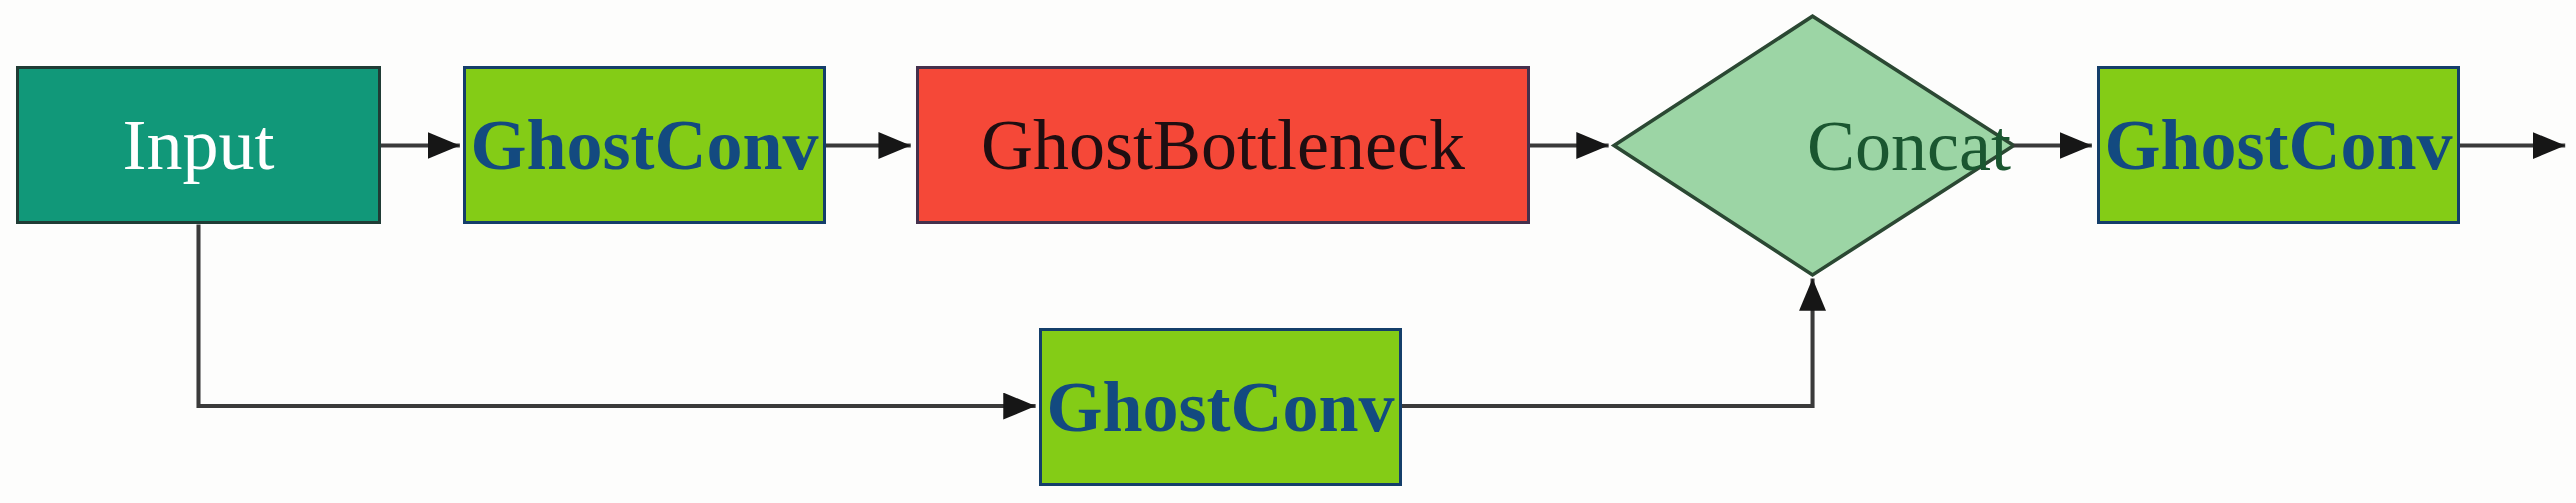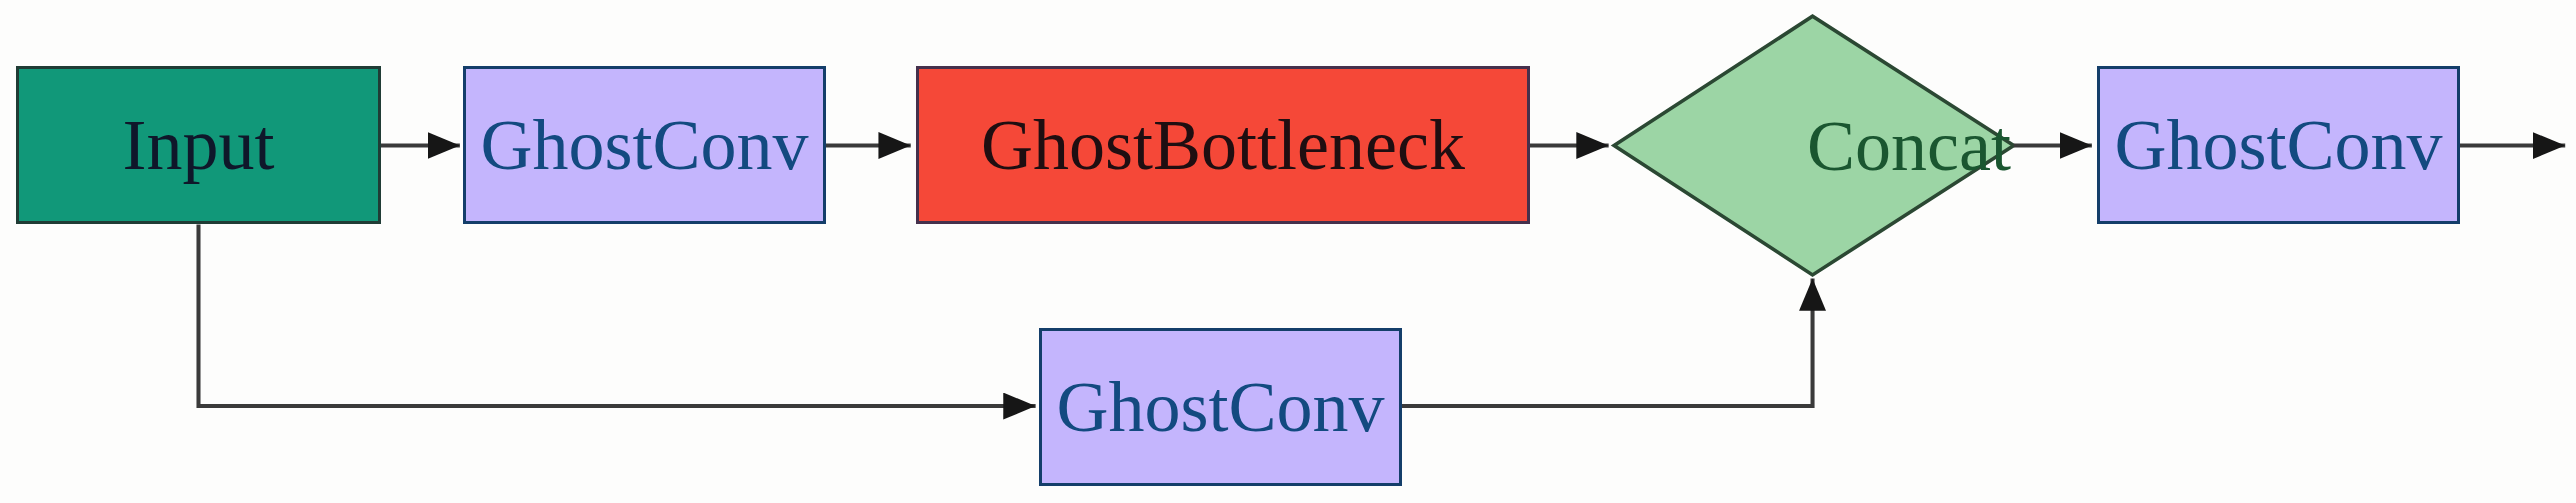--- a/index.html
+++ b/index.html
@@ -29,26 +29,27 @@
     align-items: center;
     justify-content: center;
     font-size: 72px;
     line-height: 1;
     white-space: nowrap;
   }
   .node-input {
     left: 16px; top: 66px; width: 365px; height: 158px;
     background: #119879;
     border: 3.6px solid #203c35;
-    color: #0f172a;
+    color: #ffffff;
   }
   .node-blue {
-    background: #c4b5fd;
+    background: #84cc16;
     border: 3.6px solid #143e6a;
     color: #134a80;
+    font-weight: bold;
   }
   .node-ghostconv-top  { left: 463px;  top: 66px;  width: 363px; height: 158px; }
   .node-ghostbottleneck {
     left: 916px; top: 66px; width: 614px; height: 158px;
     background: #f54838;
     border: 3.6px solid #45304c;
     color: #1f0e11;
   }
   .node-ghostconv-out  { left: 2097px; top: 66px;  width: 363px; height: 158px; }
   .node-ghostconv-bottom { left: 1039px; top: 328px; width: 363px; height: 158px; }

